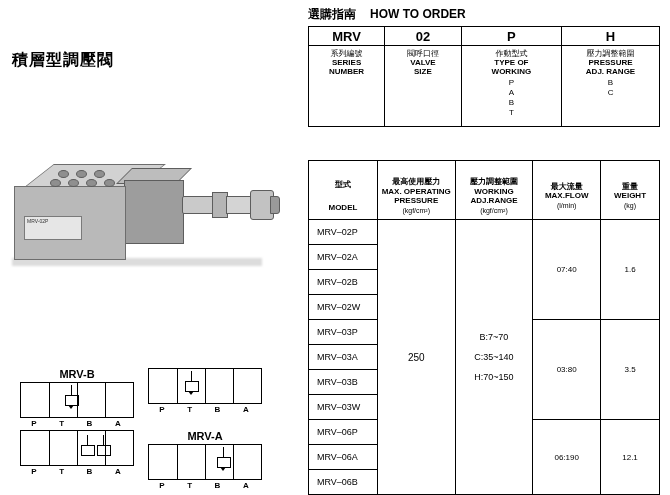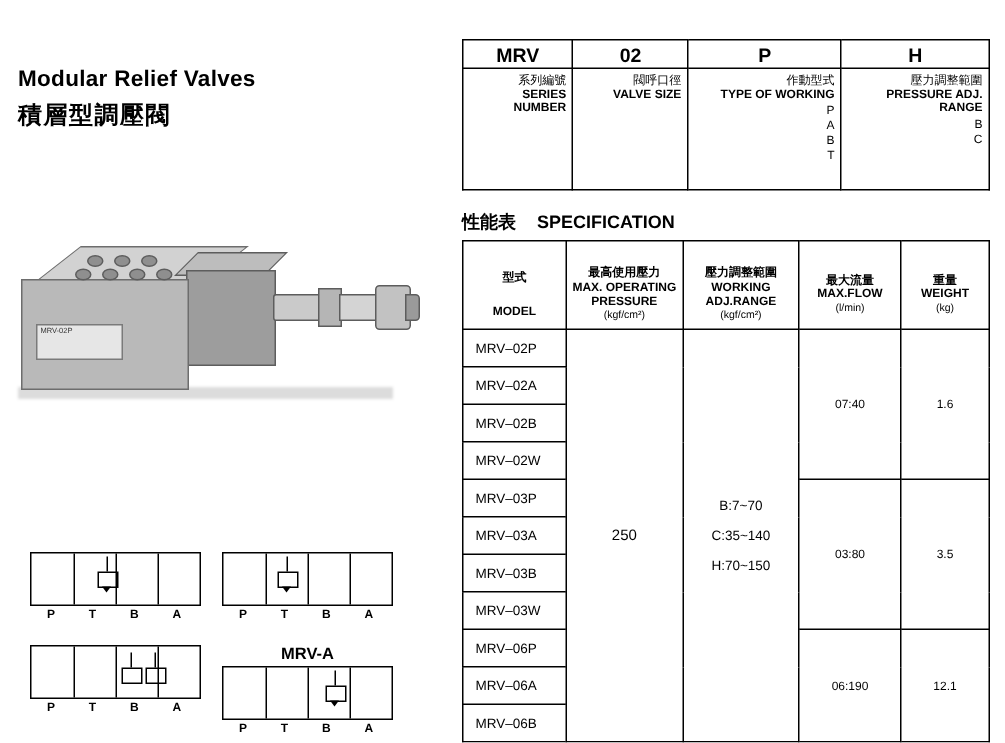--- a/index.html
+++ b/index.html
@@ -130,22 +130,22 @@
   
   #order-table{
     position:absolute;left:8px;top:26px;width:352px;
     font-size:8px;
   }
   #order-table td{padding:0;}
   #order-table .code{
     font-size:13px;font-weight:bold;height:18px;
   }
   #order-table .desc{
-    height:74px;vertical-align:top;text-align:right;
-    padding:3px 4px;line-height:9px;
+    height:74px;vertical-align:top;text-align:center;
+    padding:3px 20px;line-height:9px;
   }
   #order-table .desc .zh{font-size:8px;}
   #order-table .desc .en{font-size:8px;font-weight:bold;}
   #order-table .desc .opts{margin-top:2px;line-height:10px;font-size:8px;}
 
   
   #spec-wrap{
     position:absolute;left:8px;top:160px;width:352px;
   }
   #spec-table{width:352px;font-size:8px;}
@@ -161,21 +161,20 @@
   }
   #spec-table .big{font-size:10px;}
   #spec-table .range-cell{font-size:9px;line-height:20px;}
 </style>
 </head>
 <body>
 
 <div id="left-col">
 
   <div id="product-title">
-    <div class="en">Modular Relief Valves</div>
     <div class="zh">積層型調壓閥</div>
   </div>
 
   <div id="product-photo">
     <div class="shadow"></div>
     <div class="valve-top-face"></div>
     <div class="valve-right-slant"></div>
     <div class="valve-right-block"></div>
     <div class="valve-body"></div>
 
@@ -192,20 +191,21 @@
     <div class="stem1"></div>
     <div class="stem2"></div>
     <div class="stem3"></div>
     <div class="cap"></div>
     <div class="cap-tip"></div>
   </div>
 
   <div id="symbols">
 
     <div class="sym-group" style="left:0px;top:0px;">
+      <div class="sym-label">MRV-B</div>
       <div class="sym-box">
         <div class="vline" style="left:28px;"></div>
         <div class="vline" style="left:56px;"></div>
         <div class="vline" style="left:84px;"></div>
         <div class="relief" style="left:44px;top:12px;"></div>
         <div class="tickline" style="left:50px;top:2px;width:1px;height:10px;"></div>
         <div class="arrowd" style="left:47px;top:22px;"></div>
       </div>
       <div class="sym-ports">
         <span>P</span>
@@ -265,20 +265,24 @@
         <span>T</span>
         <span>B</span>
         <span>A</span>
       </div>
     </div>
   </div>
 </div>
 
 <div id="right-col">
 
+  <div class="section-head" style="position:absolute;left:8px;top:6px;">
+    <span class="zh">選購指南</span>
+    <span class="en">HOW TO ORDER</span>
+  </div>
 
   <table id="order-table">
     <tbody>
         <tr>
       <td class="code" style="width:74px;">MRV</td>
       <td class="code" style="width:78px;">02</td>
       <td class="code" style="width:104px;">P</td>
       <td class="code" style="width:100px;">H</td>
     </tr>
     <tr>
@@ -305,24 +309,20 @@
         <div class="en">PRESSURE ADJ. RANGE</div>
         <div class="opts">
           <div>B</div>
           <div>C</div>
         </div>
       </td>
     </tr>
   </tbody>
     </table>
 
-  <div class="section-head" style="position:absolute;left:8px;top:140px;">
-    <span class="zh">性能表</span>
-    <span class="en">SPECIFICATION</span>
-  </div>
 
   <div id="spec-wrap">
     <table id="spec-table">
       <tbody>
           <tr>
         <td class="hdr" style="width:72px;">
           <div class="zh">型式</div>
           <div style="height:14px;"></div>
           <div class="en">MODEL</div>
         </td>

